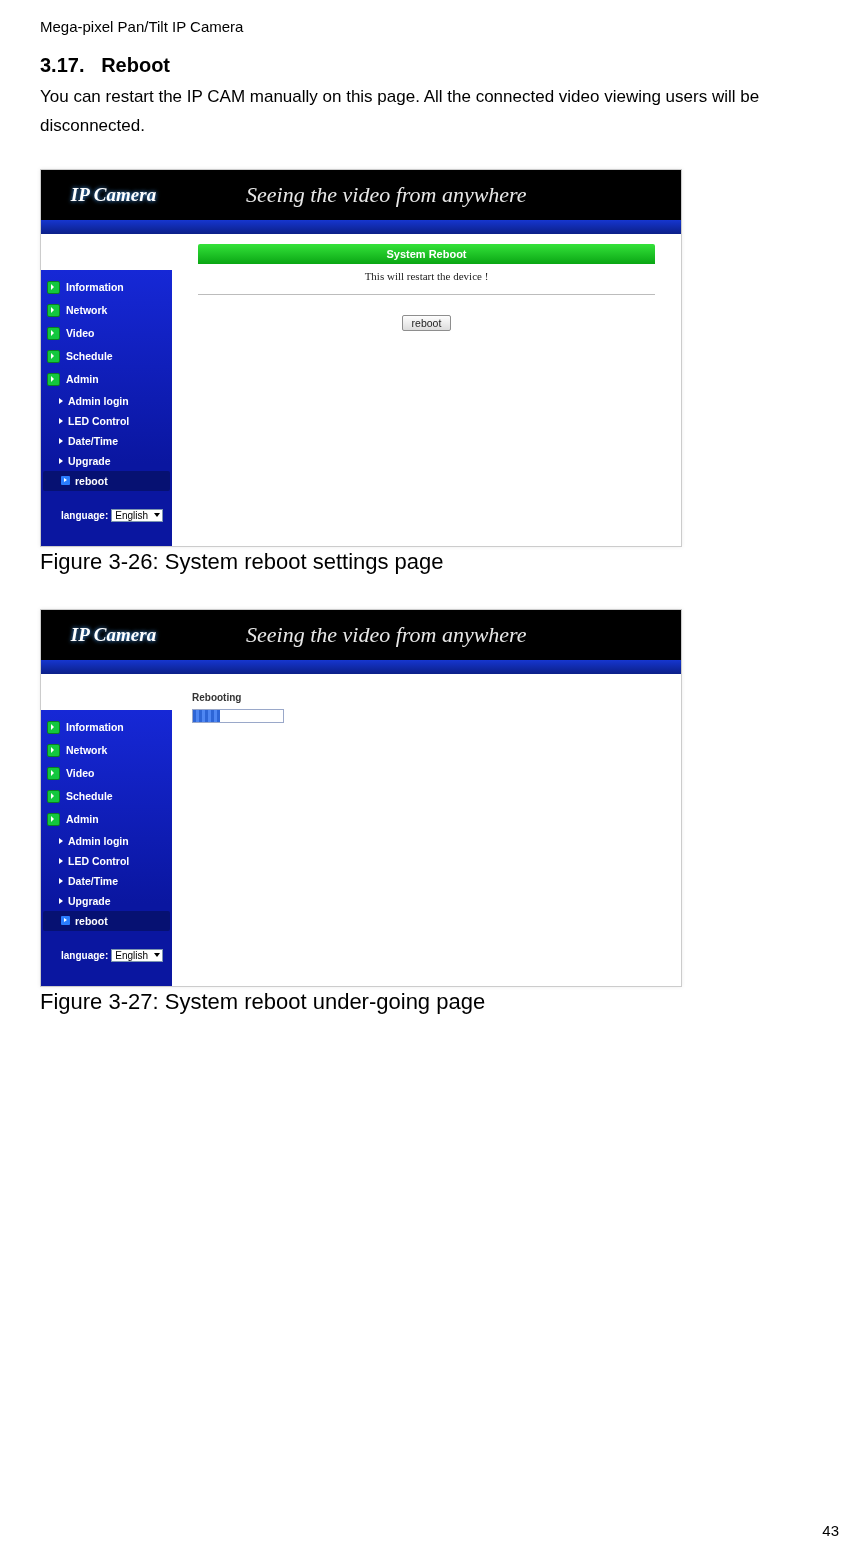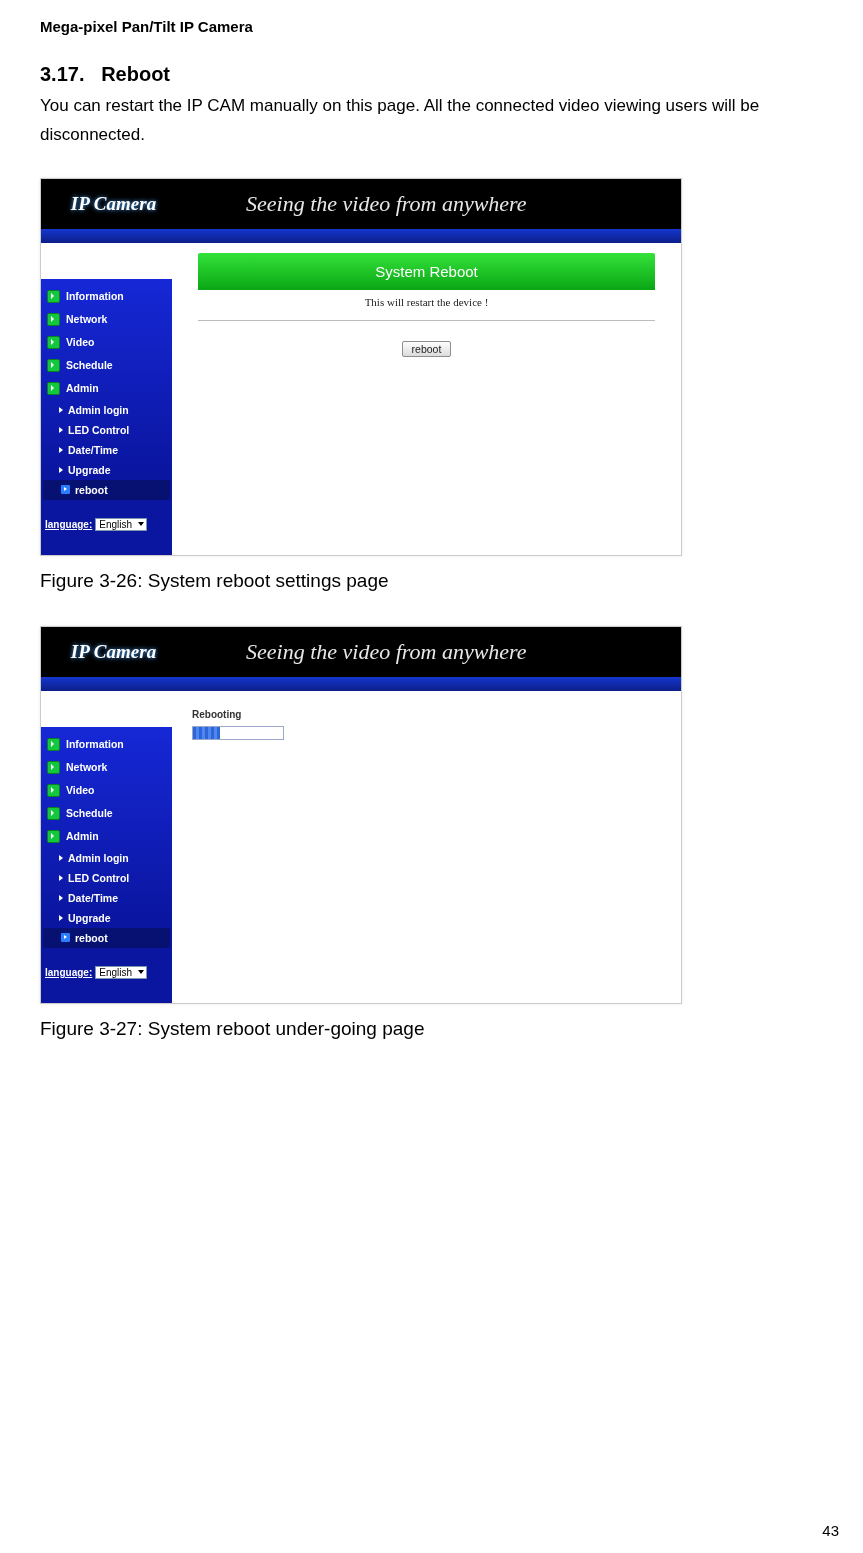--- a/index.html
+++ b/index.html
@@ -6,36 +6,36 @@
     margin: 0;
     padding: 18px 40px;
     font-family: Arial, Helvetica, sans-serif;
     color: #000;
     background: #fff;
     width: 863px;
     box-sizing: border-box;
   }
   .doc-header {
     font-size: 15px;
-    font-weight: bold;
-    margin-bottom: 28px;
+    font-weight: normal;
+    margin-bottom: 19px;
   }
   .section-heading {
     font-size: 20px;
     font-weight: bold;
     margin: 0 0 6px 0;
   }
   .body-text {
     font-size: 17px;
     line-height: 1.7;
     margin: 0 0 28px 0;
   }
   .caption {
-    font-size: 19px;
-    margin: 14px 0 34px 0;
+    font-size: 22px;
+    margin: 2px 0 34px 0;
   }
   .page-num {
     position: fixed;
     bottom: 14px;
     right: 24px;
     font-size: 15px;
   }
 
   
   .shot {
@@ -154,27 +154,26 @@
   .sub-item.active .sub-arrow::after {
     content: "";
     position: absolute;
     left: 2.5px; top: 2px;
     border-left: 3px solid #fff;
     border-top: 2.5px solid transparent;
     border-bottom: 2.5px solid transparent;
   }
   .lang-row {
     margin-top: 18px;
-    padding: 0 0 10px 4px;
+    padding: 0 0 10px 20px;
     font-size: 10px;
     font-weight: bold;
     display: flex;
     align-items: center;
     gap: 3px;
-    text-decoration: underline;
   }
   .lang-select {
     background: #fff;
     color: #000;
     font-size: 10px;
     padding: 0 14px 0 3px;
     border: 1px solid #7d96b0;
     position: relative;
     font-weight: normal;
   }
@@ -193,24 +192,24 @@
     padding: 0;
   }
 
   .sys-header {
     margin: 10px 26px 0 26px;
   }
   .sys-title {
     background: #16c81e;
     background: linear-gradient(#34e23a,#0aa614);
     color: #fff;
-    font-size: 15px;
-    font-weight: normal;
+    font-size: 11px;
+    font-weight: bold;
     text-align: center;
-    padding: 10px 0;
+    padding: 4px 0;
     border-radius: 2px 2px 0 0;
   }
   .sys-msg {
     text-align: center;
     font-size: 11px;
     color: #222;
     padding: 6px 0 12px 0;
     border-bottom: 1px solid #bcbcbc;
     font-family: 'Times New Roman', serif;
   }

